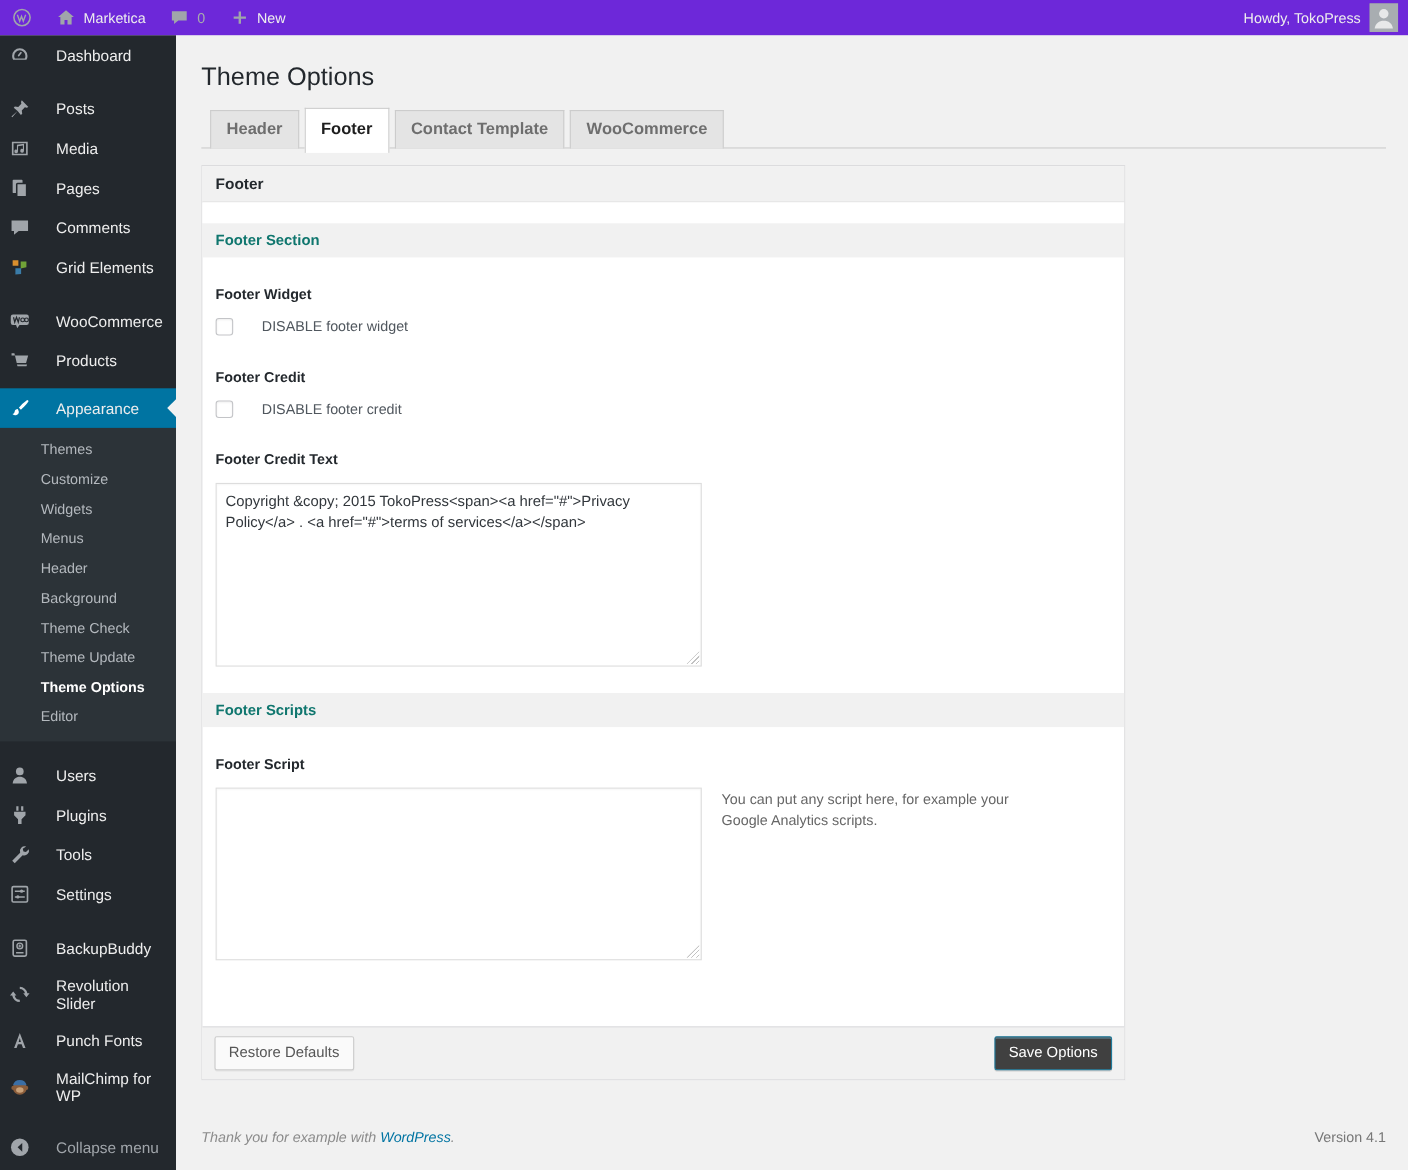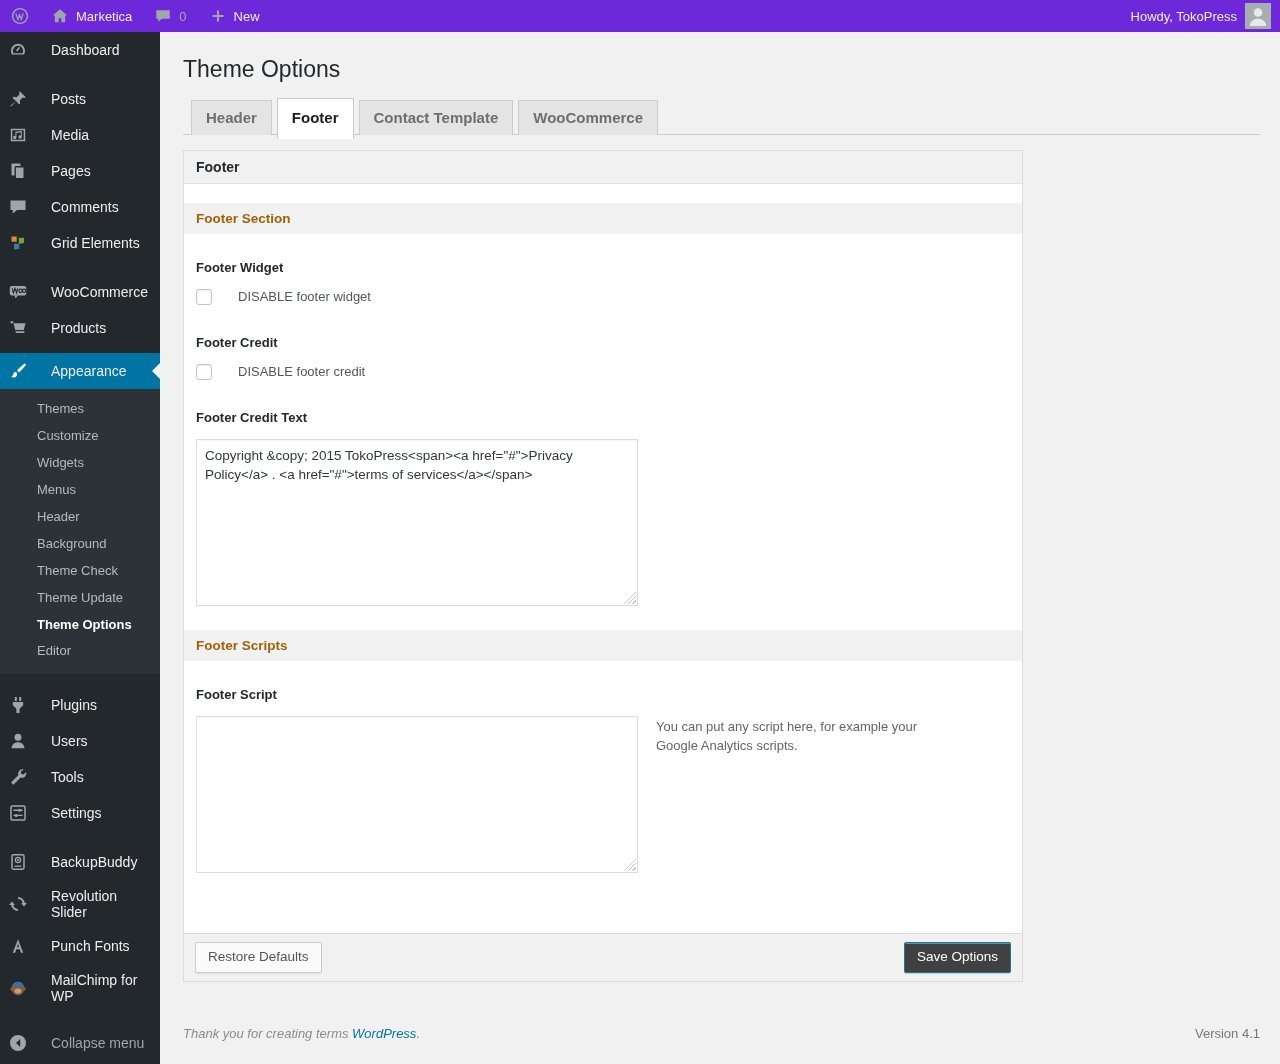--- a/index.html
+++ b/index.html
@@ -51,21 +51,21 @@
   .nav-tab {
     padding:8px 14px; font-size:15px; font-weight:600; color:#6e6e6e;
     background:#e4e4e4; border:1px solid #ccc; border-bottom:none;
     margin:0 5px -1px 0; line-height:1.2; cursor:pointer; white-space:nowrap;
   }
   .nav-tab-active { background:#fff; color:#1e1e1e; padding-top:10px; padding-bottom:12px; margin-bottom:-5px; }
 
   .panel { width:840px; background:#fff; border:1px solid #dcdcde; margin-top:15px; }
   .panel-title { background:#f1f1f1; border-bottom:1px solid #e3e3e3; padding:8px 12px; font-size:14px; font-weight:600; color:#23282d; }
   .panel-gap { height:19px; background:#fff; }
-  .section-title { background:#f1f1f1; padding:8px 12px; font-size:13.5px; font-weight:600; color:#a16207; }
+  .section-title { background:#f1f1f1; padding:8px 12px; font-size:13.5px; font-weight:600; color:#0f766e; }
 
   .fields { padding:26px 12px 24px; }
   .field-label { font-size:13px; font-weight:700; color:#23282d; margin:0 0 14px; }
   .check-row { display:flex; align-items:center; gap:26px; margin:0 0 30px; color:#50575e; font-size:13px; cursor:pointer; }
   .wp-check {
     appearance:none; -webkit-appearance:none; width:16px; height:16px; margin:0;
     border:1px solid #c3c4c7; border-radius:3px; background:#fff;
     box-shadow:inset 0 1px 2px rgba(0,0,0,.07); cursor:pointer;
   }
   .textarea-wrap { position:relative; width:442px; }
@@ -243,33 +243,33 @@
     <div class="submenu-item">Background</div>
     <div class="submenu-item">Theme Check</div>
     <div class="submenu-item">Theme Update</div>
     <div class="submenu-item current">Theme Options</div>
     <div class="submenu-item">Editor</div>
   </div>
   <div class="menu-gap"></div>
   <div class="menu-item">
     <span class="icon">
       <svg viewBox="0 0 20 20">
-          <path d="M6.8 2h2v4h-2zM11.2 2h2v4h-2zM4.8 7h10.4v3.2L11.6 13.7V18H8.4v-4.3L4.8 10.2z"></path>
-        </svg>
-    </span>
-    <span class="label">Plugins</span>
-  </div>
-  <div class="menu-item">
-    <span class="icon">
-      <svg viewBox="0 0 20 20">
           <circle cx="10" cy="6.3" r="3.5"></circle>
           <path d="M3.5 17.2c.5-4 3-6 6.5-6s6 2 6.5 6z"></path>
         </svg>
     </span>
     <span class="label">Users</span>
+  </div>
+  <div class="menu-item">
+    <span class="icon">
+      <svg viewBox="0 0 20 20">
+          <path d="M6.8 2h2v4h-2zM11.2 2h2v4h-2zM4.8 7h10.4v3.2L11.6 13.7V18H8.4v-4.3L4.8 10.2z"></path>
+        </svg>
+    </span>
+    <span class="label">Plugins</span>
   </div>
   <div class="menu-item">
     <span class="icon">
       <svg viewBox="0 0 20 20">
           <path d="M15.8 2.6a4.4 4.4 0 00-5.5 5.6l-7.2 7.2 2.3 2.3 7.2-7.2a4.4 4.4 0 005.6-5.5l-2.6 2.6-2.3-.6-.6-2.3z"></path>
         </svg>
     </span>
     <span class="label">Tools</span>
   </div>
   <div class="menu-item">
@@ -382,16 +382,16 @@
       </div>
     </div>
 
     <div class="panel-footer">
       <button class="btn btn-secondary">Restore Defaults</button>
       <button class="btn btn-primary">Save Options</button>
     </div>
   </div>
 
   <div class="page-footer">
-    <span class="thanks"><span>Thank you for creating terms </span><a href="#">WordPress</a><span>.</span></span>
+    <span class="thanks"><span>Thank you for example with </span><a href="#">WordPress</a><span>.</span></span>
     <span class="version">Version 4.1</span>
   </div>
 </div>
 
 </body></html>

